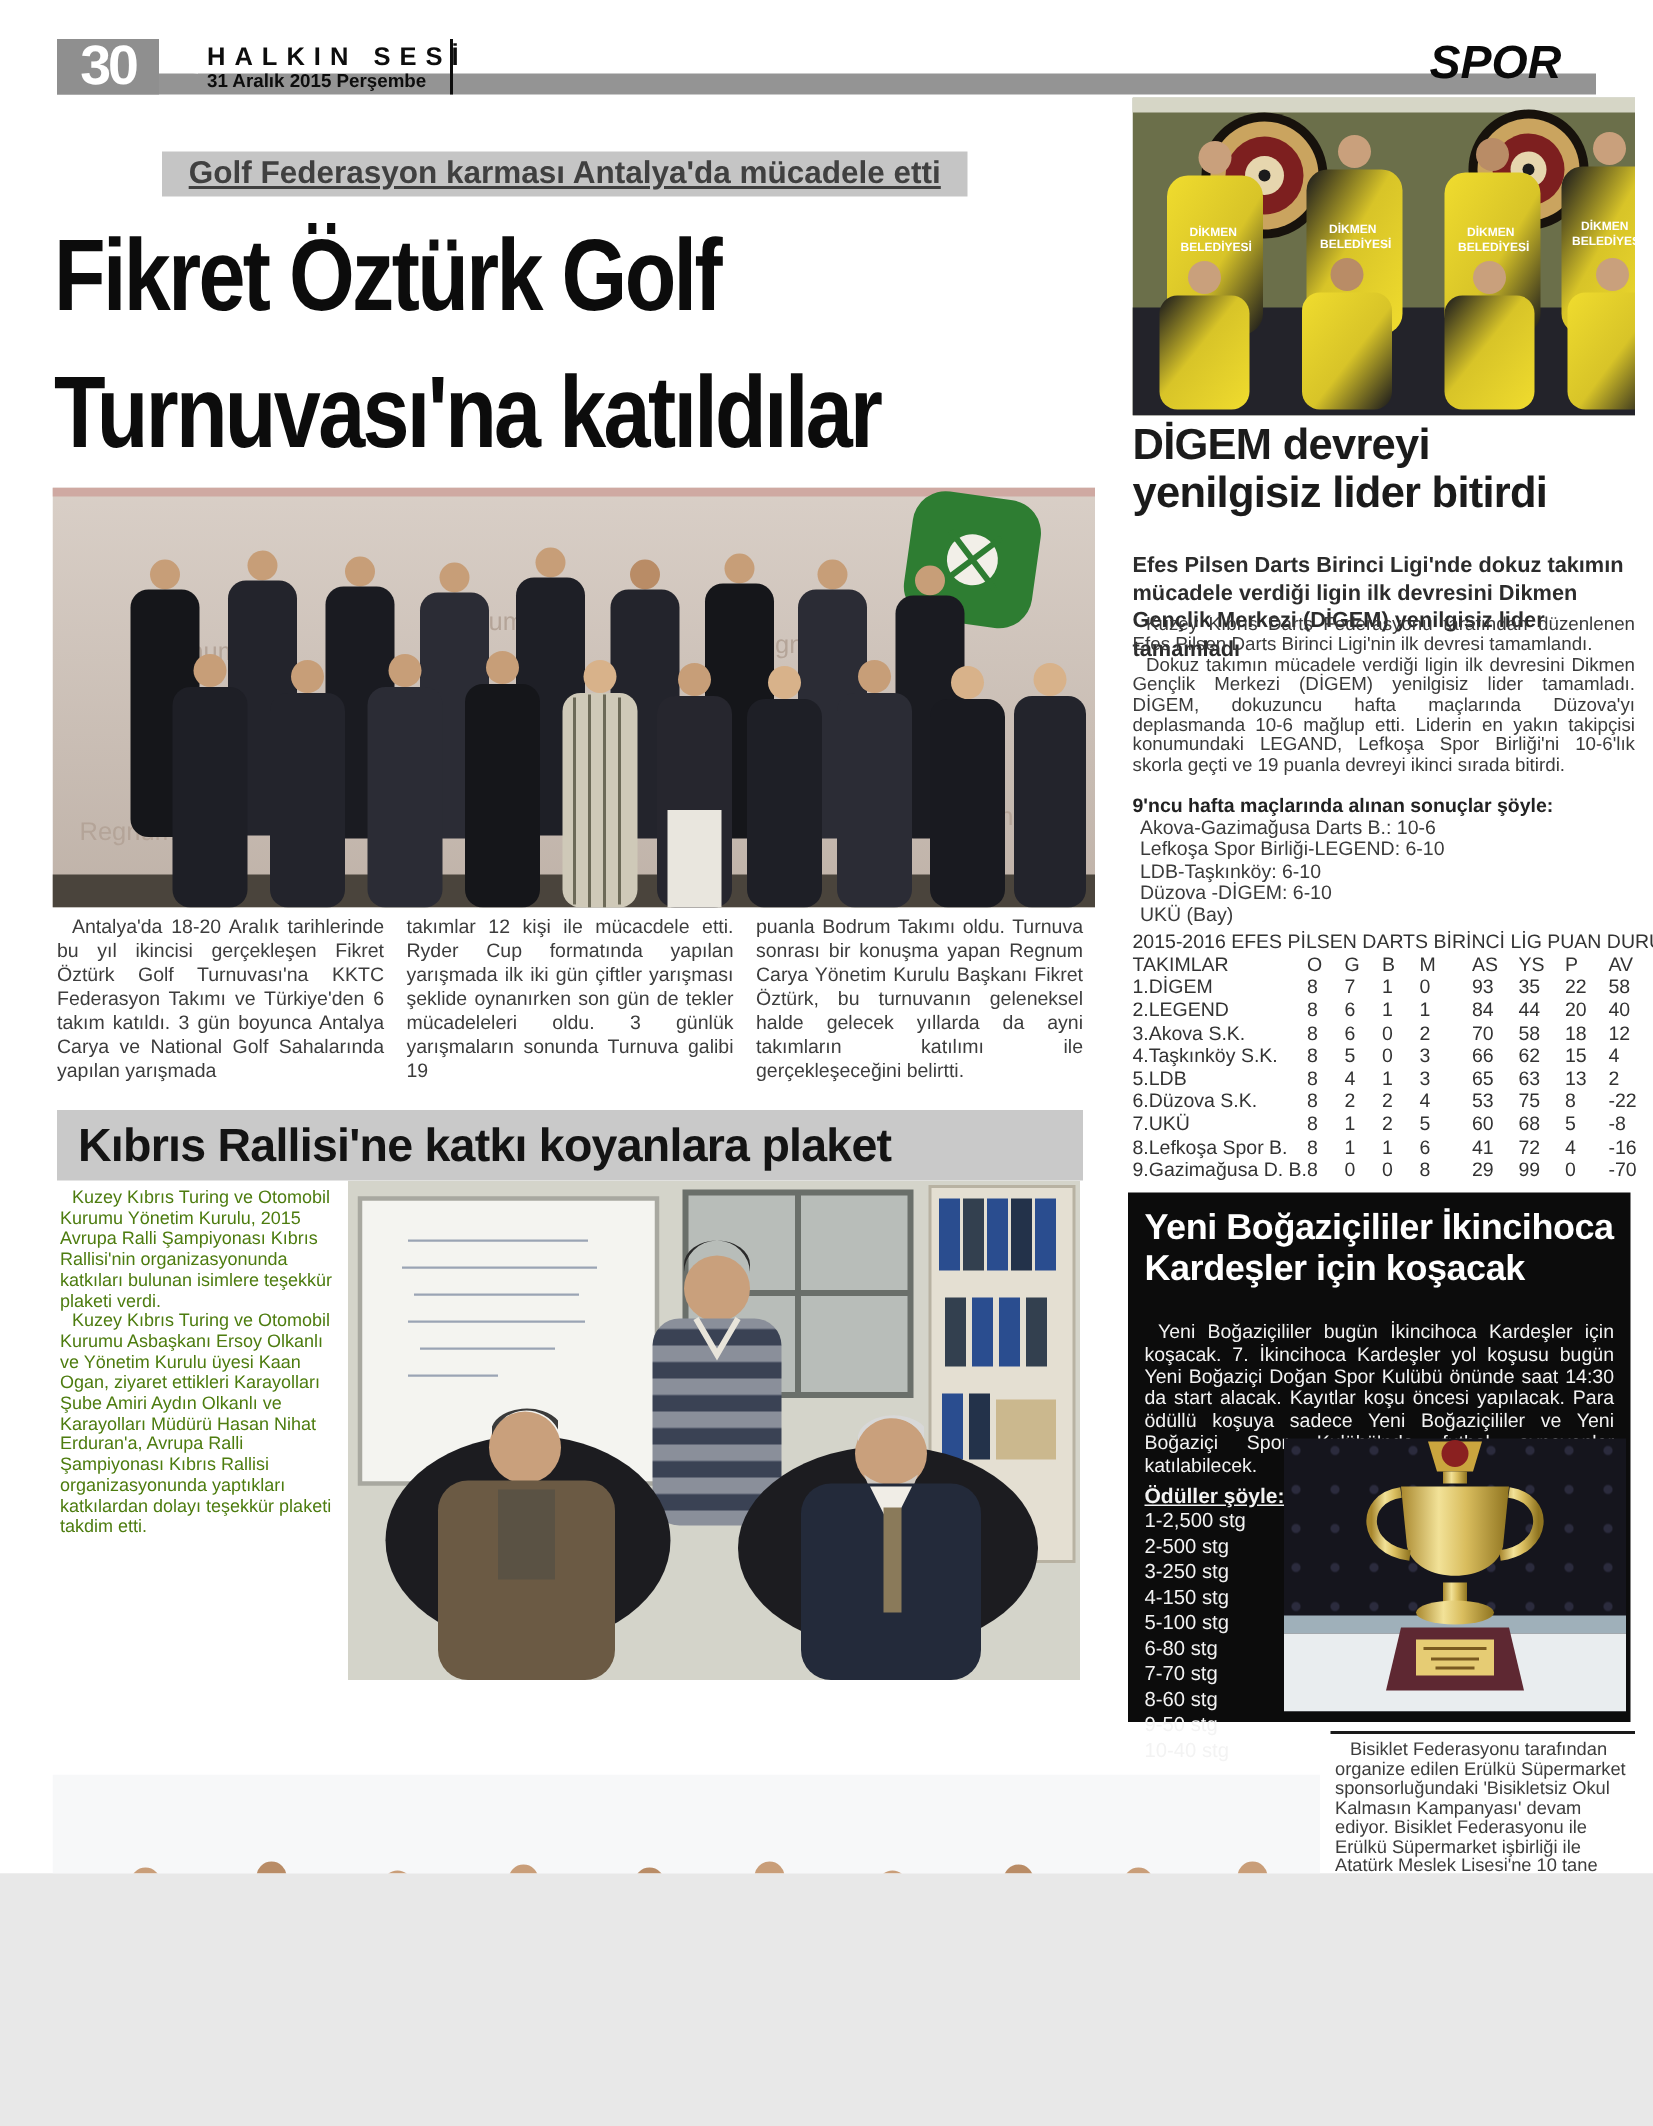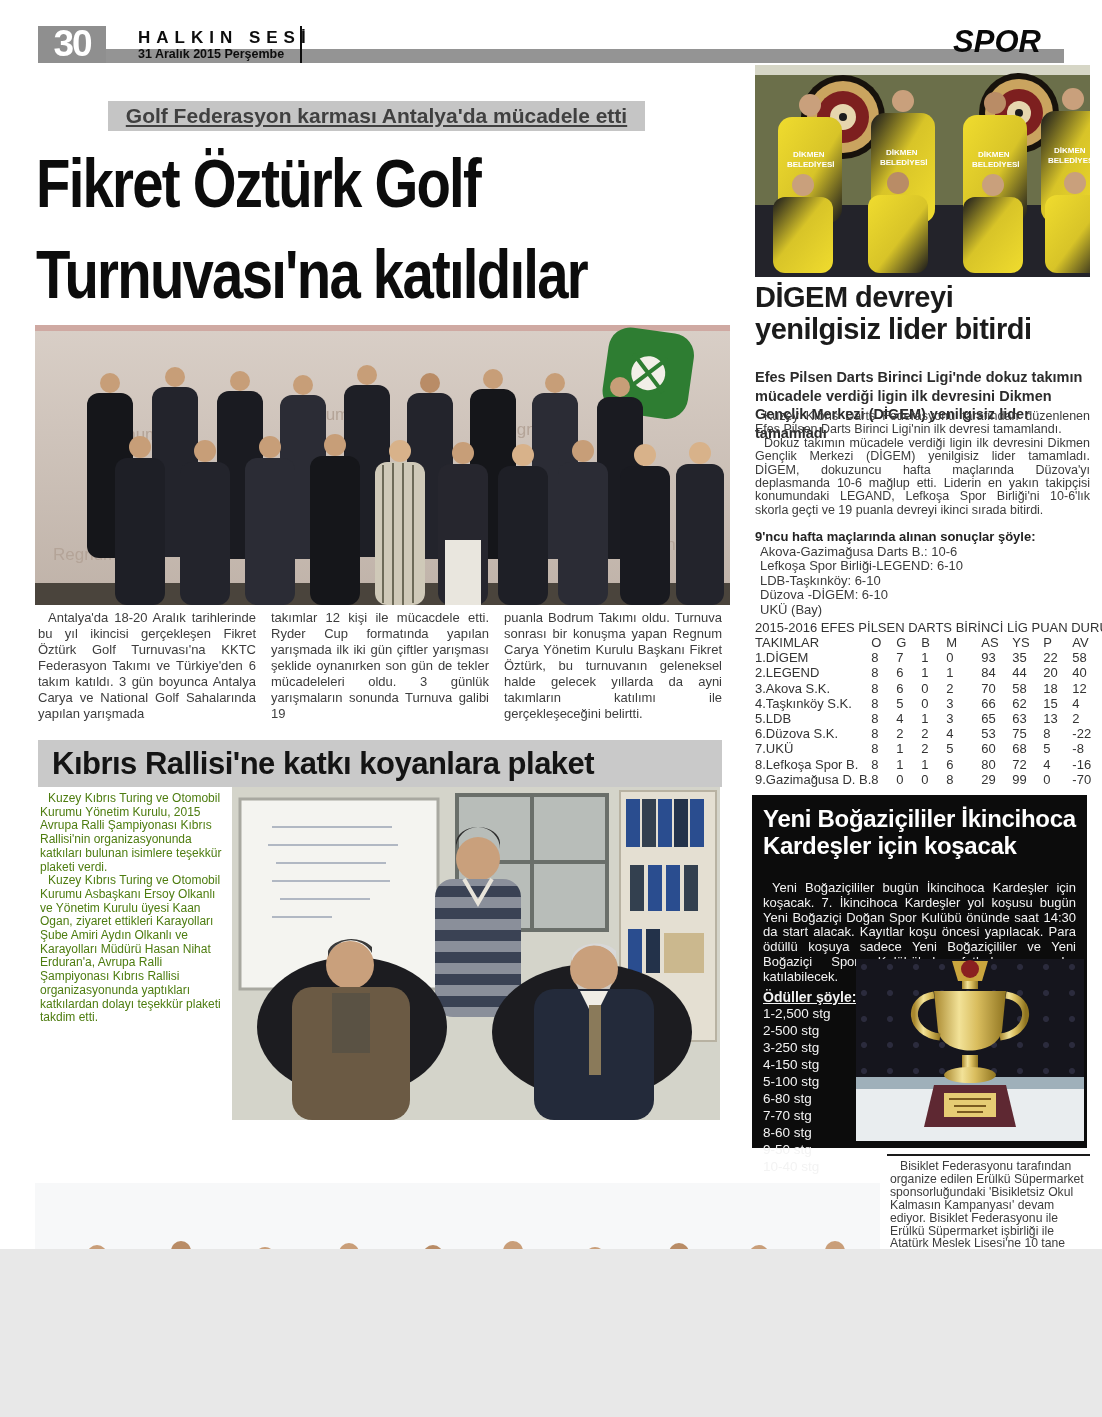--- a/index.html
+++ b/index.html
@@ -395,21 +395,21 @@
             <td>68</td>
             <td>5</td>
             <td>-8</td>
           </tr>
           <tr>
             <td>8.Lefkoşa Spor B.</td>
             <td>8</td>
             <td>1</td>
             <td>1</td>
             <td>6</td>
-            <td>80</td>
+            <td>41</td>
             <td>72</td>
             <td>4</td>
             <td>-16</td>
           </tr>
           <tr>
             <td>9.Gazimağusa D. B.</td>
             <td>8</td>
             <td>0</td>
             <td>0</td>
             <td>8</td>

